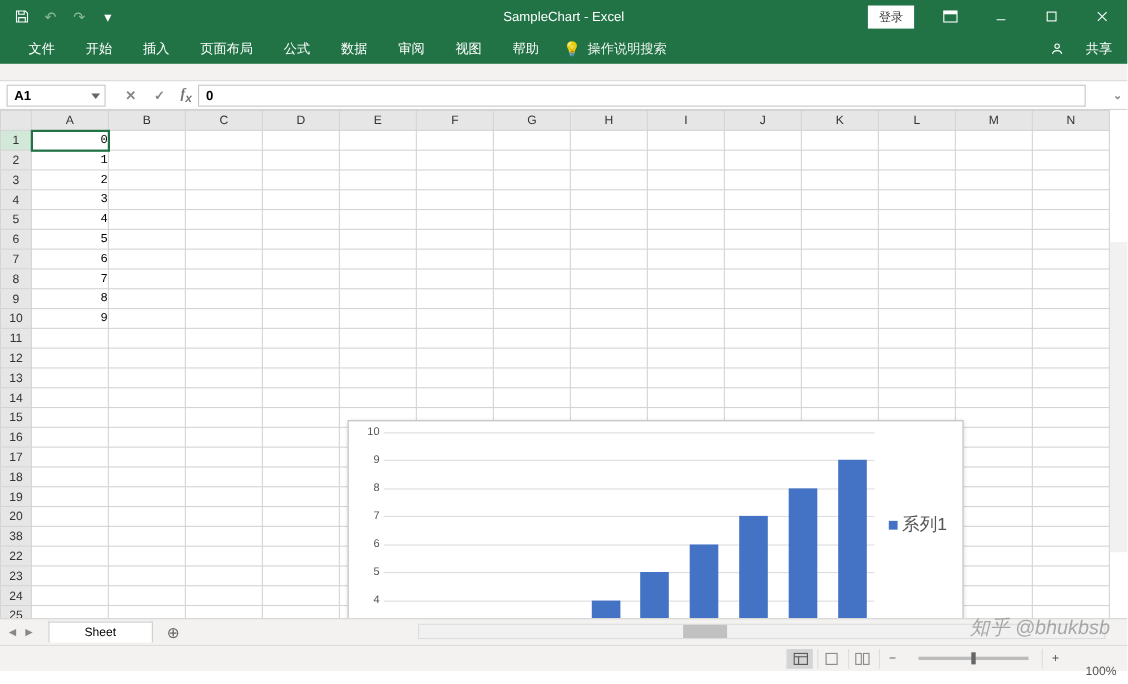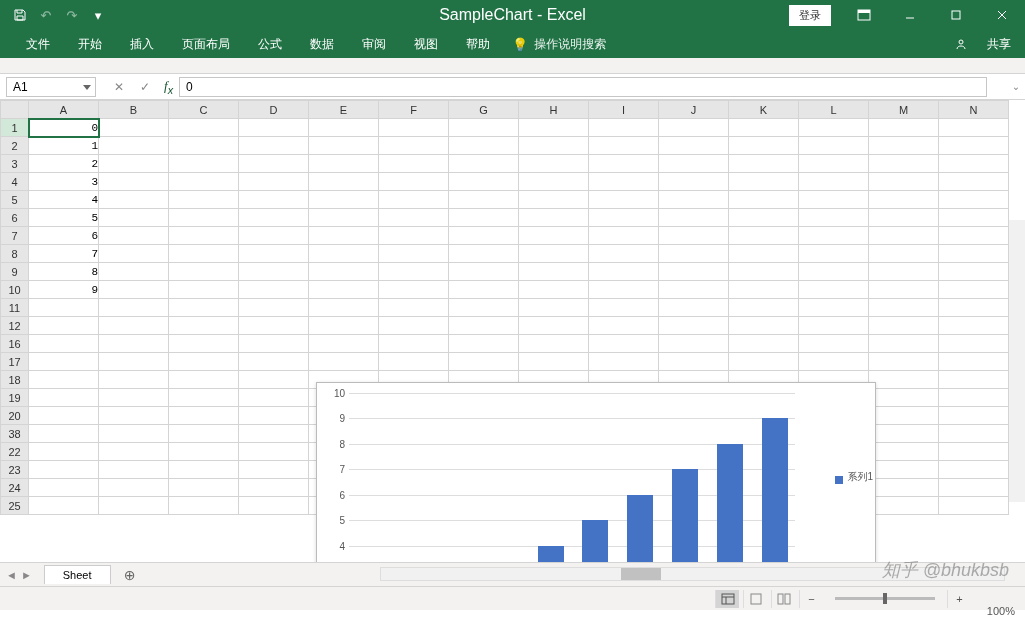--- a/index.html
+++ b/index.html
@@ -3,44 +3,44 @@
 <meta charset="utf-8">
 <style>
 * { margin: 0; padding: 0; box-sizing: border-box; font-family: "Microsoft YaHei", "Segoe UI", sans-serif; }
 body { width: 1025px; height: 622px; overflow: hidden; background: #fff; position: relative; }
 
 
 .titlebar { height: 30px; background: #217346; display: flex; align-items: center; position: relative; color: #fff; }
 .qat { display: flex; align-items: center; gap: 2px; padding-left: 8px; }
 .qat-btn { width: 24px; height: 24px; display: flex; align-items: center; justify-content: center; font-size: 13px; cursor: pointer; }
 .qat-btn.disabled { opacity: 0.5; }
-.title-center { position: absolute; left: 50%; transform: translateX(-50%); font-size: 16px; }
+.title-center { position: absolute; left: 50%; transform: translateX(-50%); font-size: 12px; }
 .title-right { margin-left: auto; display: flex; align-items: center; }
 .login-btn { background: #fff; color: #333; font-size: 11px; padding: 3px 10px; margin-right: 10px; cursor: pointer; }
 .win-btn { width: 46px; height: 30px; display: flex; align-items: center; justify-content: center; cursor: pointer; font-size: 12px; }
 
 
 .ribbon-tabs { height: 28px; background: #217346; display: flex; align-items: center; color: #fff; font-size: 12px; padding-left: 12px; position: relative; }
 .ribbon-tab { padding: 0 14px; cursor: pointer; height: 28px; line-height: 28px; }
 .ribbon-right { position: absolute; right: 14px; display: flex; align-items: center; gap: 20px; font-size: 12px; }
 .tell-me { display: flex; align-items: center; gap: 6px; margin-left: 8px; opacity: 0.9; }
 .bulb { font-size: 13px; }
 
 
 .ribbon-body { height: 16px; background: #f3f2f1; border-bottom: 1px solid #d4d4d4; }
 
 
-.formula-bar { height: 26px; background: #fff; display: flex; align-items: center; border-bottom: 1px solid #d4d4d4; }
+.formula-bar { height: 26px; background: #fff; display: flex; align-items: center; border-bottom: 1px solid #d4d4d4; font-weight: bold; }
 .namebox { width: 90px; height: 20px; margin: 0 4px 0 6px; border: 1px solid #c6c6c6; display: flex; align-items: center; padding: 0 6px; font-size: 12px; background: #fff; position: relative; }
 .namebox::after { content: ""; position: absolute; right: 4px; top: 7px; border-left: 4px solid transparent; border-right: 4px solid transparent; border-top: 5px solid #666; }
 .fx-sep { width: 6px; height: 20px; }
 .fx-btn { width: 26px; height: 20px; display: flex; align-items: center; justify-content: center; font-size: 12px; color: #888; cursor: pointer; }
 .fx-btn.cancel { color: #888; }
 .fx-btn.confirm { color: #888; }
-.fx-label { font-style: italic; font-family: "Times New Roman", serif; font-size: 13px; color: #14532d; padding: 0 6px; }
+.fx-label { font-style: italic; font-family: "Times New Roman", serif; font-size: 13px; color: #737373; padding: 0 6px; }
 .formula-input { flex: 1; height: 20px; border: 1px solid #c6c6c6; padding: 0 6px; font-size: 12px; margin-right: 20px; background: #fff; display: flex; align-items: center; }
 .formula-expand { width: 18px; display:flex; align-items:center; justify-content:center; color:#888; font-size:10px; cursor:pointer; }
 
 
 .sheet-area { height: 462px; display: flex; position: relative; background: #fff; }
 .sheet-scroll { flex: 1; overflow: hidden; position: relative; }
 .grid { border-collapse: collapse; table-layout: fixed; }
 .grid th, .grid td { border: 1px solid #d4d4d4; font-size: 11px; font-weight: normal; padding: 0; height: 18px; }
 .grid th { background: #e6e6e6; color: #333; text-align: center; }
 .rowhdr { width: 28px; background: #e6e6e6; text-align: center; }
@@ -51,28 +51,28 @@
 .colA { background: #d2e8d8; }
 th.row-active { background: #d2e8d8; }
 
 
 .chart-obj { position: absolute; left: 316px; top: 282px; width: 560px; height: 190px; background: #fff; border: 1px solid #bbb; box-shadow: 0 1px 4px rgba(0,0,0,0.15); }
 .chart-plot { position: absolute; left: 32px; top: 10px; right: 80px; bottom: 0; }
 .chart-yaxis { position: absolute; left: 8px; top: 10px; bottom: 0; width: 20px; }
 .ytick { position: absolute; right: 0; font-size: 10px; color: #555; transform: translateY(-50%); }
 .gridline { position: absolute; left: 0; right: 0; height: 1px; background: #ddd; }
 .bar { position: absolute; bottom: 0; width: 26px; background: #4472C4; }
-.legend { position: absolute; right: 2px; top: 50%; transform: translateY(-50%); font-size: 10px; color: #555; display: flex; align-items: flex-end; gap: 4px; }
+.legend { position: absolute; right: 14px; top: 50%; transform: translateY(-50%); font-size: 16px; color: #555; display: flex; align-items: center; gap: 4px; }
 .legend-swatch { width: 8px; height: 8px; background: #4472C4; }
 
 
 .sheet-tabs { height: 24px; border-top: 1px solid #d4d4d4; display: flex; align-items: center; background: #f3f2f1; font-size: 11px; position: relative; }
 .tab-nav { display: flex; padding: 0 6px; gap: 4px; color: #888; }
 .tab-nav span { cursor: pointer; font-size: 11px; }
-.sheet-tab { padding: 3px 18px; background: #fff; border: 1px solid #ccc; border-bottom: none; margin-left: 6px; cursor: pointer; }
+.sheet-tab { padding: 3px 32px; background: #fff; border: 1px solid #ccc; border-bottom: none; margin-left: 6px; cursor: pointer; }
 .add-sheet { width: 22px; height: 22px; border-radius: 50%; display: flex; align-items: center; justify-content: center; color: #666; margin-left: 8px; cursor: pointer; font-size: 14px; }
 .hscroll { position:absolute; right: 20px; left: 380px; top:4px; height:14px; background:#f1f1f1; border:1px solid #ddd; }
 .hscroll-thumb { position:absolute; left:240px; width:40px; top:0; bottom:0; background:#c1c1c1; }
 
 
 .statusbar { height: 24px; background: #f3f2f1; border-top: 1px solid #d4d4d4; display: flex; align-items: center; justify-content: flex-end; padding-right: 10px; gap: 4px; font-size: 11px; color: #555; }
 .view-btn { width: 24px; height: 18px; display: flex; align-items: center; justify-content: center; border-left: 1px solid #ddd; cursor: pointer; }
 .view-btn.active { background: #d4d4d4; }
 .zoom-slider { width: 100px; height: 3px; background: #bbb; position: relative; margin: 0 8px; }
 .zoom-thumb { position: absolute; top: -4px; left: 48px; width: 4px; height: 11px; background: #666; }
@@ -368,20 +368,71 @@
             <td class="cell"></td>
             <td class="cell"></td>
             <td class="cell"></td>
             <td class="cell"></td>
             <td class="cell"></td>
             <td class="cell"></td>
             <td class="cell"></td>
           </tr>
           <tr>
             <th class="rowhdr">12</th>
+            <td class="cell"></td>
+            <td class="cell"></td>
+            <td class="cell"></td>
+            <td class="cell"></td>
+            <td class="cell"></td>
+            <td class="cell"></td>
+            <td class="cell"></td>
+            <td class="cell"></td>
+            <td class="cell"></td>
+            <td class="cell"></td>
+            <td class="cell"></td>
+            <td class="cell"></td>
+            <td class="cell"></td>
+            <td class="cell"></td>
+          </tr>
+          <tr>
+            <th class="rowhdr">13</th>
+            <td class="cell"></td>
+            <td class="cell"></td>
+            <td class="cell"></td>
+            <td class="cell"></td>
+            <td class="cell"></td>
+            <td class="cell"></td>
+            <td class="cell"></td>
+            <td class="cell"></td>
+            <td class="cell"></td>
+            <td class="cell"></td>
+            <td class="cell"></td>
+            <td class="cell"></td>
+            <td class="cell"></td>
+            <td class="cell"></td>
+          </tr>
+          <tr>
+            <th class="rowhdr">14</th>
+            <td class="cell"></td>
+            <td class="cell"></td>
+            <td class="cell"></td>
+            <td class="cell"></td>
+            <td class="cell"></td>
+            <td class="cell"></td>
+            <td class="cell"></td>
+            <td class="cell"></td>
+            <td class="cell"></td>
+            <td class="cell"></td>
+            <td class="cell"></td>
+            <td class="cell"></td>
+            <td class="cell"></td>
+            <td class="cell"></td>
+          </tr>
+          <tr>
+            <th class="rowhdr">15</th>
             <td class="cell"></td>
             <td class="cell"></td>
             <td class="cell"></td>
             <td class="cell"></td>
             <td class="cell"></td>
             <td class="cell"></td>
             <td class="cell"></td>
             <td class="cell"></td>
             <td class="cell"></td>
             <td class="cell"></td>

